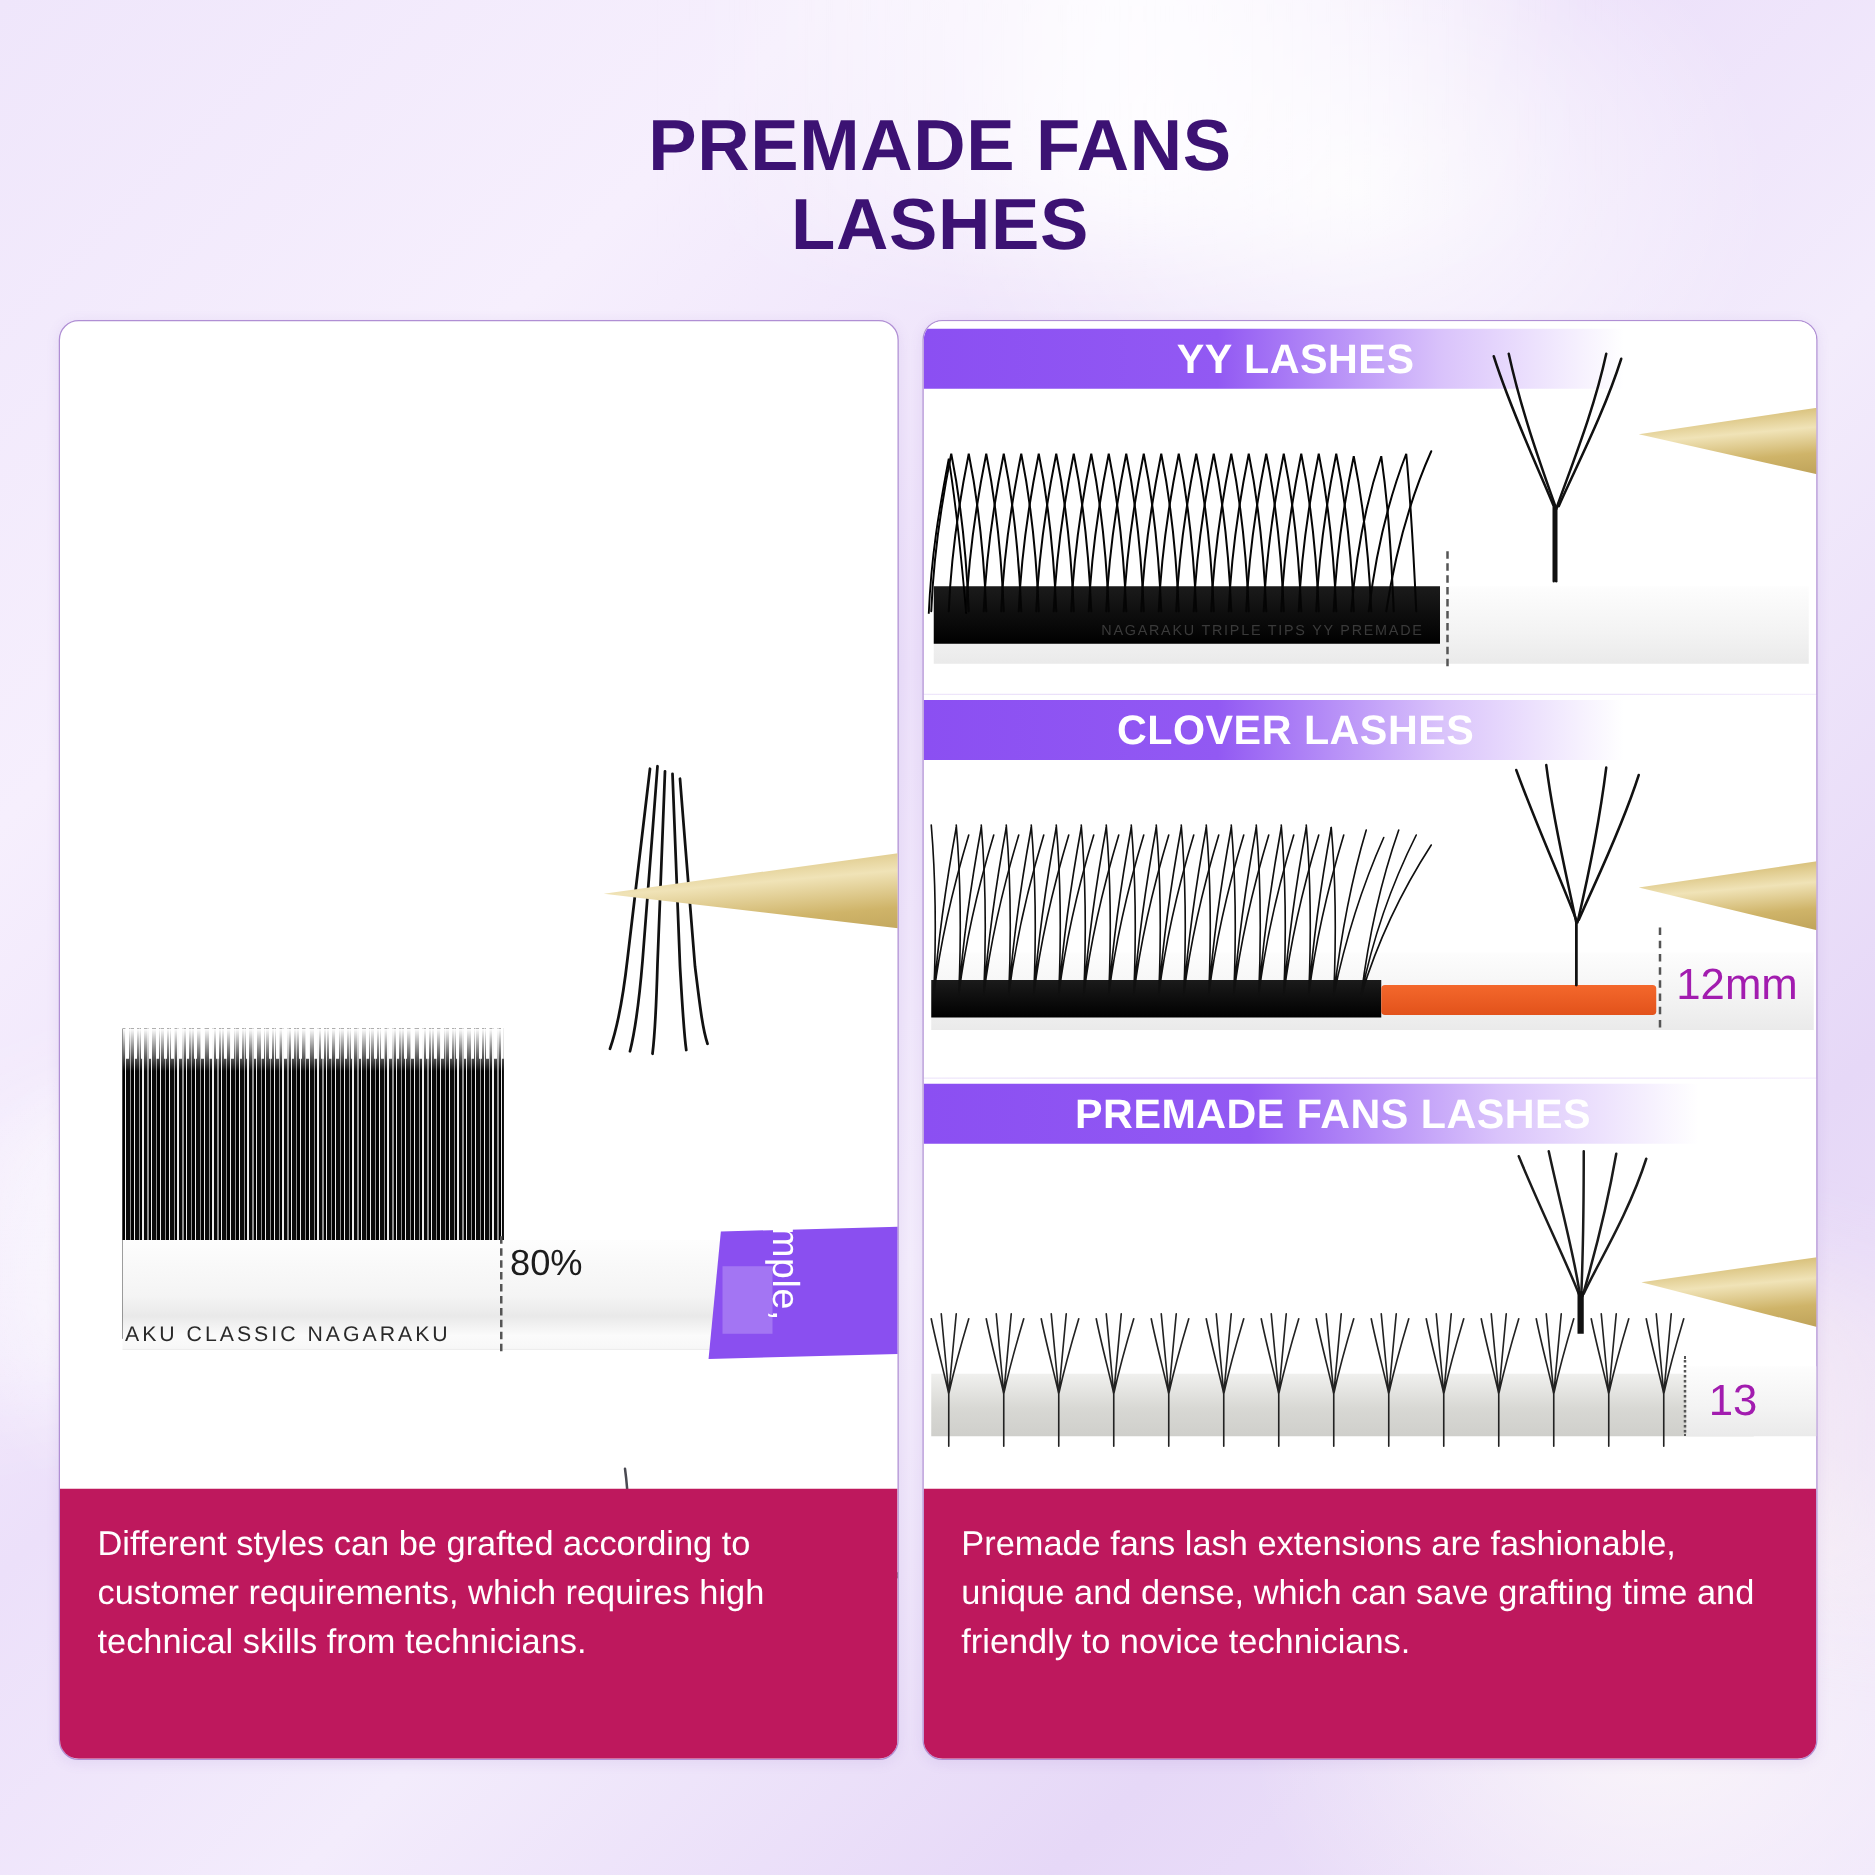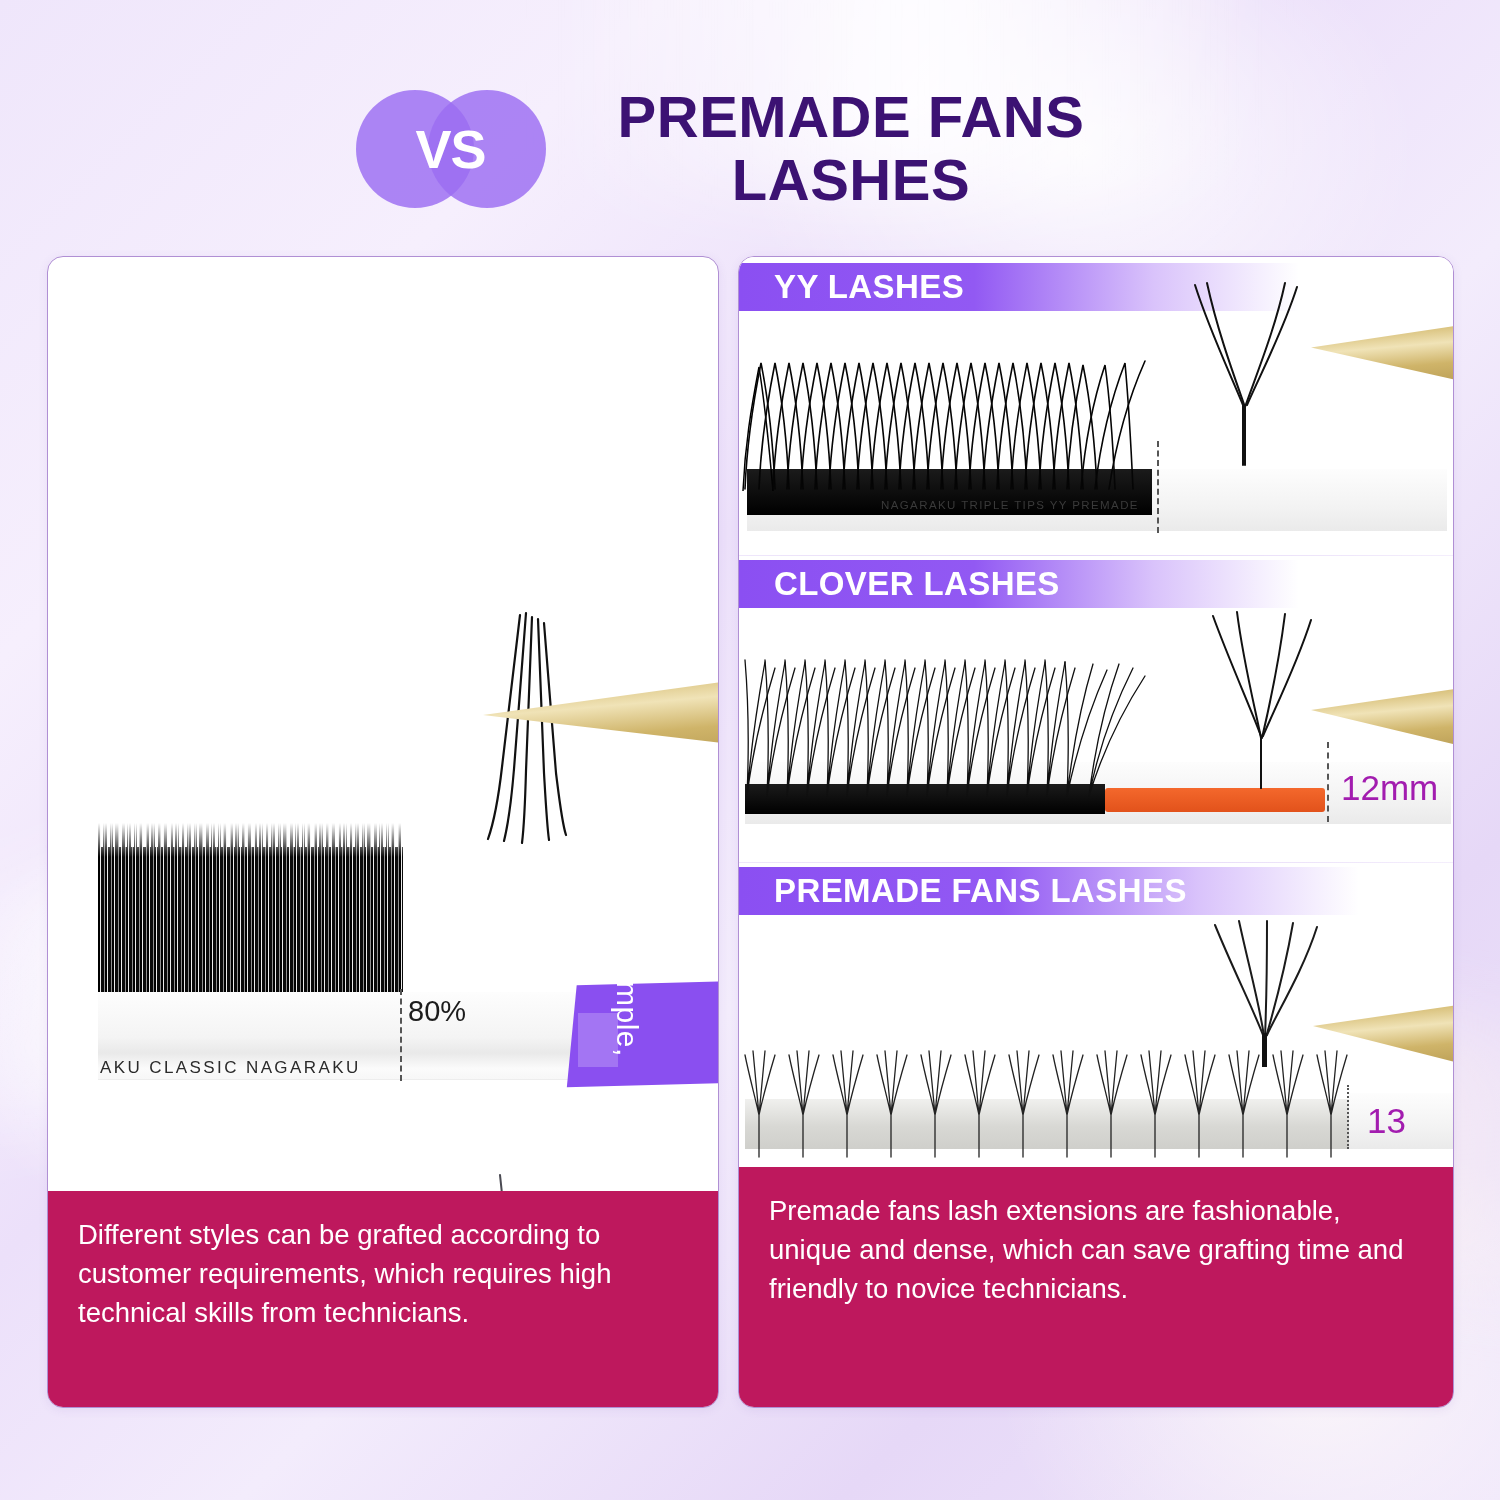--- a/index.html
+++ b/index.html
@@ -50,21 +50,21 @@
   .panel{position:absolute;background:#ffffff;border:1px solid #b08fd4;
     border-radius:16px;overflow:hidden;
     box-shadow:0 2px 10px rgba(120,80,180,.10);}
   .panel-left{left:47px;top:256px;width:672px;height:1152px;}
   .panel-right{left:738px;top:256px;width:716px;height:1152px;}
 
   .caption{position:absolute;left:0;bottom:0;width:100%;
     background:#be185d;color:#fff;font-size:27.5px;line-height:1.42;
     padding:24px 28px 26px 30px;}
   .cap-left{height:216px;}
-  .cap-right{height:240px;}
+  .cap-right{height:216px;}
 
   
   .lp-art{position:absolute;inset:0;}
 
   
   .tweezer{position:absolute;background:
       linear-gradient(175deg,#e3cd8e 0%,#d8c07a 18%,#f0e3b7 42%,#cfb469 72%,#bda158 100%);
   }
   .tw-a{left:435px;top:418px;width:290px;height:74px;
     clip-path:polygon(0% 54%,100% 0%,100% 100%);}
@@ -106,21 +106,21 @@
   
   .sec{position:absolute;left:0;width:100%;background:#fff;}
   .sec-1{top:0;height:298px;}
   .sec-2{top:299px;height:306px;}
   .sec-3{top:606px;height:330px;}
   .sec-div{position:absolute;left:0;width:100%;height:2px;
     background:linear-gradient(90deg,#efe7fb 0%,#e2d4f7 45%,#f4eefc 100%);}
 
   .banner{position:absolute;left:0;height:48px;width:560px;
     background:linear-gradient(90deg,#8b4ff2 0%,#9259f3 42%,rgba(171,121,246,.45) 74%,rgba(255,255,255,0) 100%);
-    display:flex;align-items:center;}
+    display:flex;align-items:center;justify-content:center;}
   .banner-txt{color:#fff;font-size:33px;font-weight:bold;padding-left:35px;
     letter-spacing:.4px;white-space:nowrap;}
 
   .mm-box{position:absolute;background:#d8dcf2;
     display:flex;align-items:center;justify-content:center;
     border-left:3px dotted #333;}
   .mm-txt{font-size:30px;color:#13224d;}
   .mm-plain{position:absolute;font-size:35px;color:#a21caf;}
 
   .tray-r{position:absolute;background:linear-gradient(180deg,#fdfdfd 0%,#f3f3f3 60%,#eaeaea 100%);}
@@ -134,25 +134,20 @@
 </style>
 </head>
 <body>
 
 <div class="bg-streak streak-a"></div>
 <div class="bg-streak streak-b"></div>
 <div class="bg-streak streak-c"></div>
 
 <div class="header">
 
-  <div class="vs-badge">
-    <div class="vs-circle vs-c1"></div>
-    <div class="vs-circle vs-c2"></div>
-    <div class="vs-text">VS</div>
-  </div>
 
   <div class="head-title head-right">PREMADE FANS LASHES</div>
 </div>
 
 <div class="panel panel-left">
   <div class="lp-art">
 
     <svg class="art" style="left:400px;top:350px;" width="180" height="250" viewBox="0 0 180 250">
       <g fill="none" stroke="#111" stroke-width="2.2" stroke-linecap="round">
         <path d="M72,8 C66,60 60,110 54,160 C50,195 46,215 40,232"></path>

